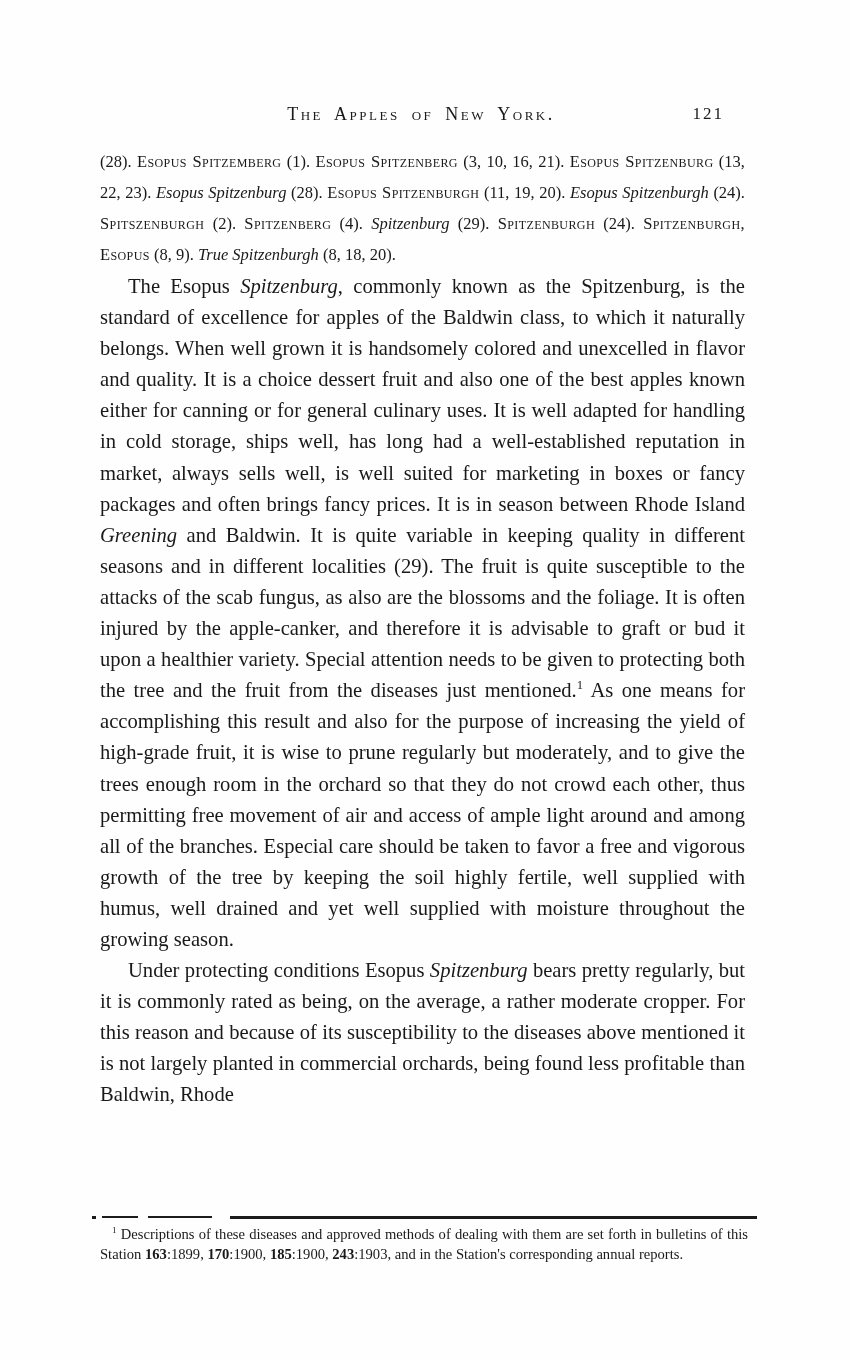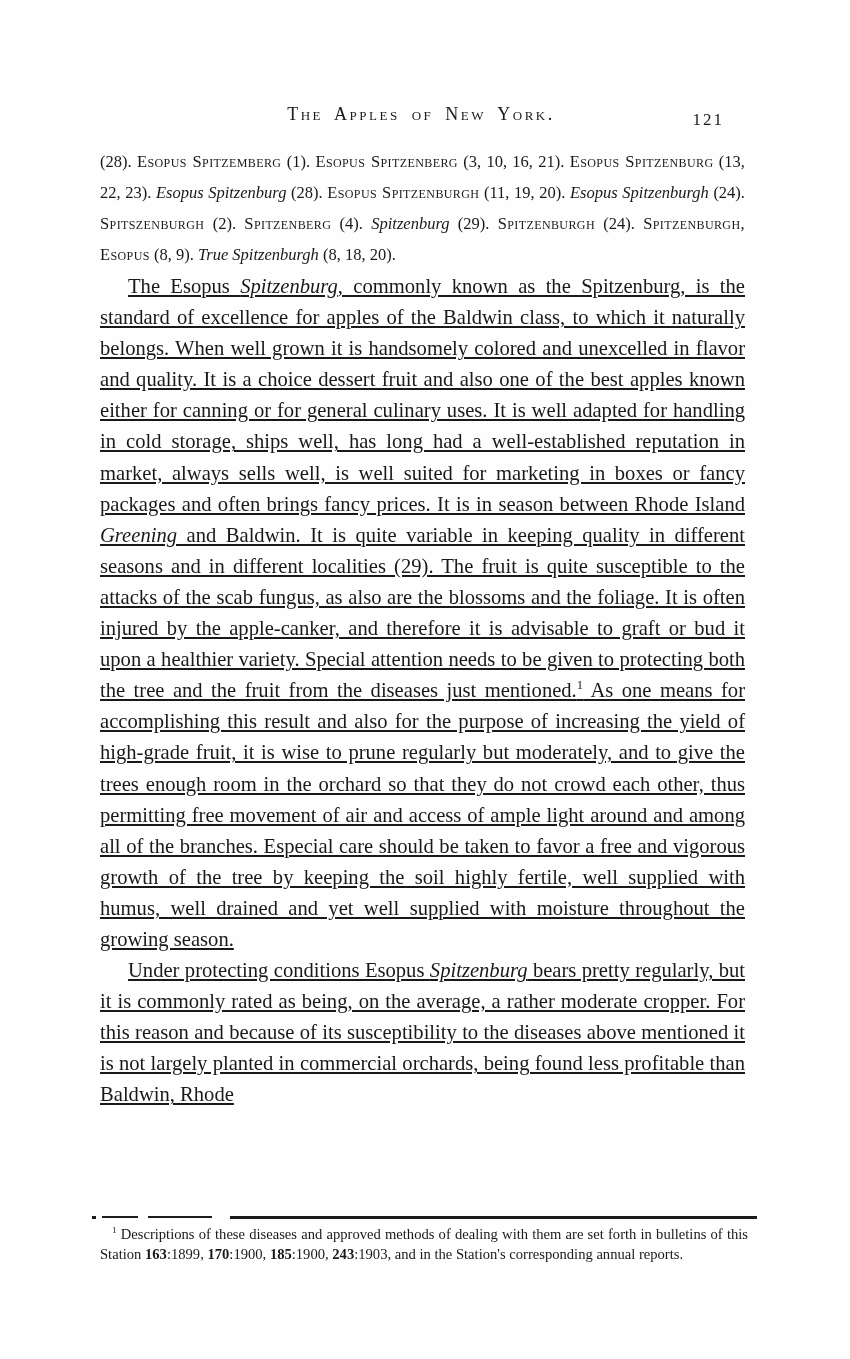--- a/index.html
+++ b/index.html
@@ -15,33 +15,33 @@
   .header{
     position:absolute;top:104px;left:100px;width:642px;height:24px;
   }
   .header .title{
     display:block;text-align:center;
     font-variant:small-caps;
     font-size:18px;letter-spacing:2.5px;word-spacing:5px;
   }
   .header .pagenum{
     position:absolute;right:18px;top:0;
-    font-size:17px;letter-spacing:2px;margin-top:6px;
+    font-size:17px;letter-spacing:2px;
   }
   .synonyms{
     position:absolute;top:146px;left:100px;width:645px;
     font-size:16.5px;line-height:31px;
     text-align:justify;
   }
   .body-text{
     position:absolute;top:271px;left:100px;width:645px;
     font-size:20.6px;line-height:31.1px;
     text-align:justify;
   }
-  .body-text p{margin:0;text-indent:28px;text-decoration:underline;}
+  .body-text p{margin:0;text-indent:28px;}
   .footnote-rule{
     position:absolute;top:1216px;left:92px;width:665px;height:3px;
   }
   .footnote-rule .seg{position:absolute;top:0;height:2px;background:#1c1c1c;}
   .footnote-rule .seg1{left:0;width:4px;height:3px;}
   .footnote-rule .seg2{left:10px;width:36px;}
   .footnote-rule .seg3{left:56px;width:64px;}
   .footnote-rule .seg4{left:138px;width:527px;height:3px;}
   .footnote{
     position:absolute;top:1224px;left:100px;width:648px;

